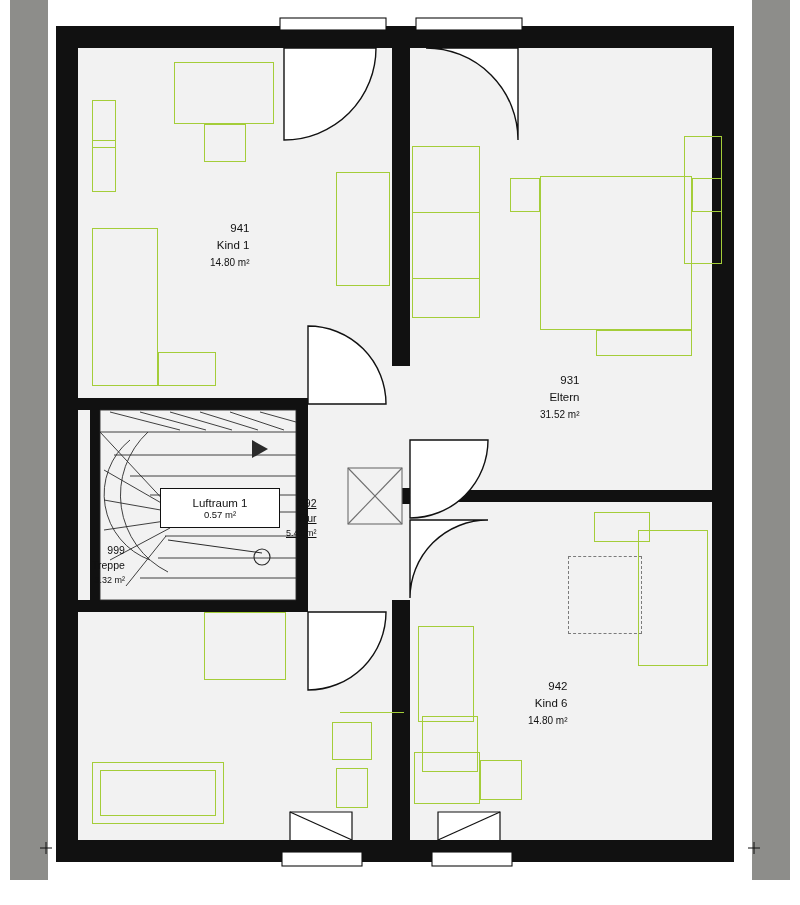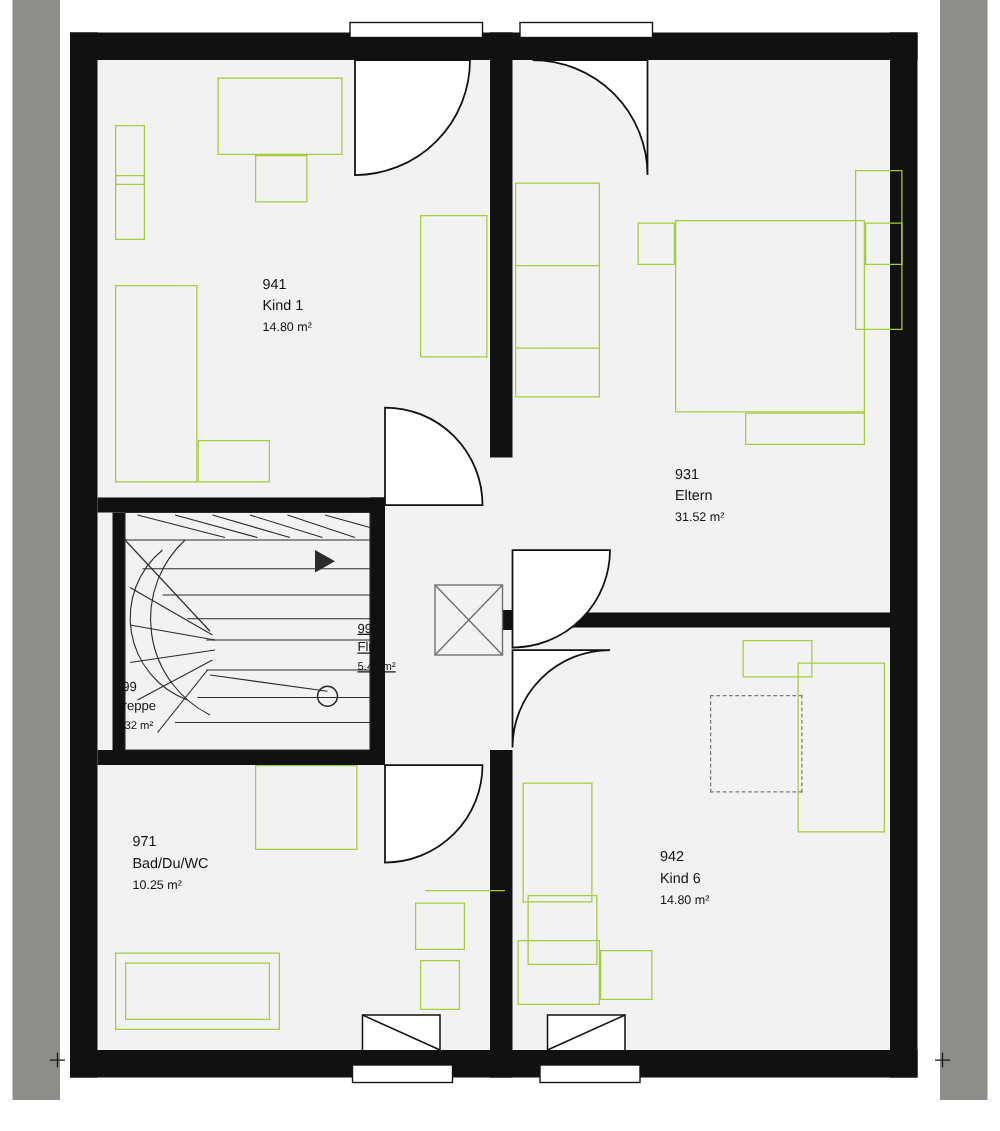--- a/index.html
+++ b/index.html
@@ -9,20 +9,21 @@
   }
   body {
     font-family: "Liberation Sans", sans-serif;
   }
   #plan {
     position: relative;
     width: 800px;
     height: 905px;
     background: #ffffff;
     overflow: hidden;
+    text-align: right;
   }
   
   .abs { position: absolute; box-sizing: border-box; }
 
   .wall      { background: #111111; }
   .hatchwall { background: #8d8d8a; }
   .floorfill { background: #f2f2f2; }
 
   .furn {
     border: 1.4px solid #a4cd39;
@@ -236,26 +237,25 @@
     <span class="nm">Treppe</span>
     <span class="ar">3.32 m²</span>
   </div>
 
   <div class="label small" style="left:286px; top:496px;text-decoration:underline;">
     <span class="num">992</span>
     <span class="nm">Flur</span>
     <span class="ar">5.41 m²</span>
   </div>
 
-  <div class="label" style="left:106px; top:666px;">
-    <span class="num">971</span>
-    <span class="nm">Bad/Du/WC</span>
-    <span class="ar">10.25 m²</span>
-  </div>
 
   <div class="label" style="left:528px; top:678px;">
     <span class="num">942</span>
     <span class="nm">Kind 6</span>
     <span class="ar">14.80 m²</span>
   </div>
 
+  <div class="luftraum-box" style="left:160px; top:488px; width:118px; height:38px;">
+    <span>Luftraum 1</span>
+    <span class="ar">0.57 m²</span>
+  </div>
 
 </div>
 
 </body></html>

